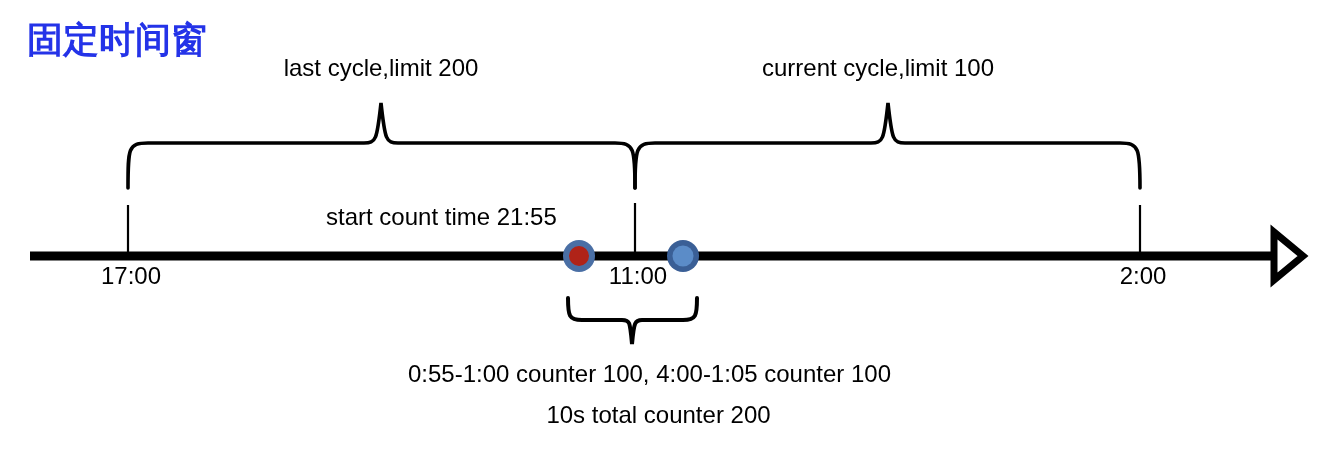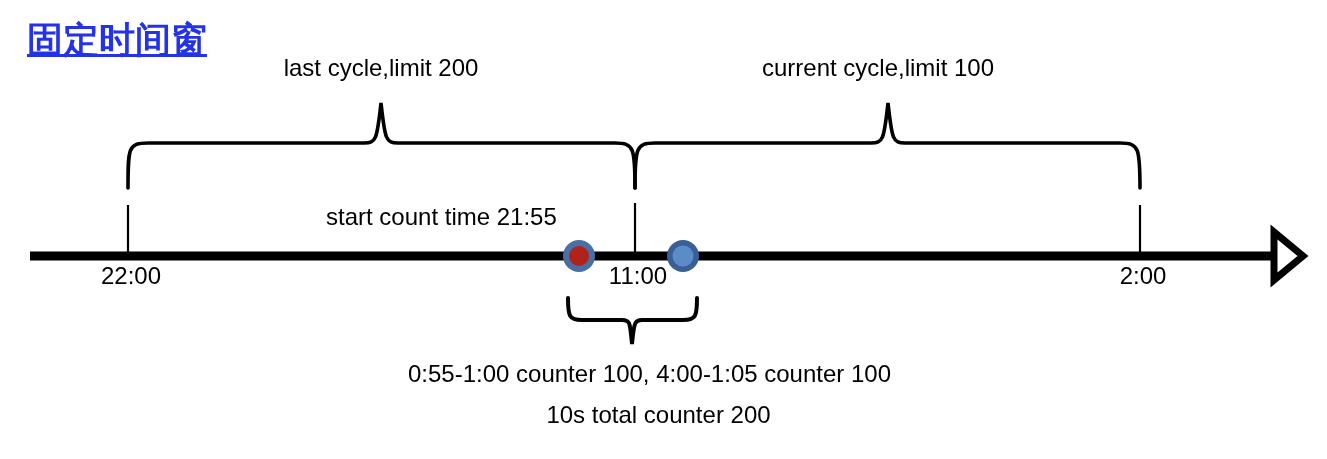--- a/index.html
+++ b/index.html
@@ -31,21 +31,20 @@
     line-height: 1;
     color: #000000;
   }
   .title {
     left: 27px;
     top: 22px;
     font-size: 36px;
     font-weight: 700;
     color: #2433e8;
     letter-spacing: 0px;
-    text-decoration: underline;
   }
   .cycle-label {
     font-size: 24px;
     top: 56px;
     transform: translateX(-50%);
   }
   .cycle-label.left  { left: 381px; }
   .cycle-label.right { left: 878px; }
 
   .inline-note {
@@ -133,21 +132,21 @@
 
   <div class="lbl title">固定时间窗</div>
 
   <div class="lbl cycle-label left">last cycle,limit 200</div>
 
   <div class="lbl cycle-label right">current cycle,limit 100</div>
 
   <div class="lbl inline-note start">start count time 21:55</div>
 
 
-  <div class="lbl tick-label t0">22:00</div>
+  <div class="lbl tick-label t0">17:00</div>
 
   <div class="lbl tick-label t1">11:00</div>
 
   <div class="lbl tick-label t2">2:00</div>
 
   <div class="lbl footer-line l1">0:55-1:00 counter 100, 4:00-1:05 counter 100</div>
 
   <div class="lbl footer-line l2">10s total counter 200</div>
 
 </div>

